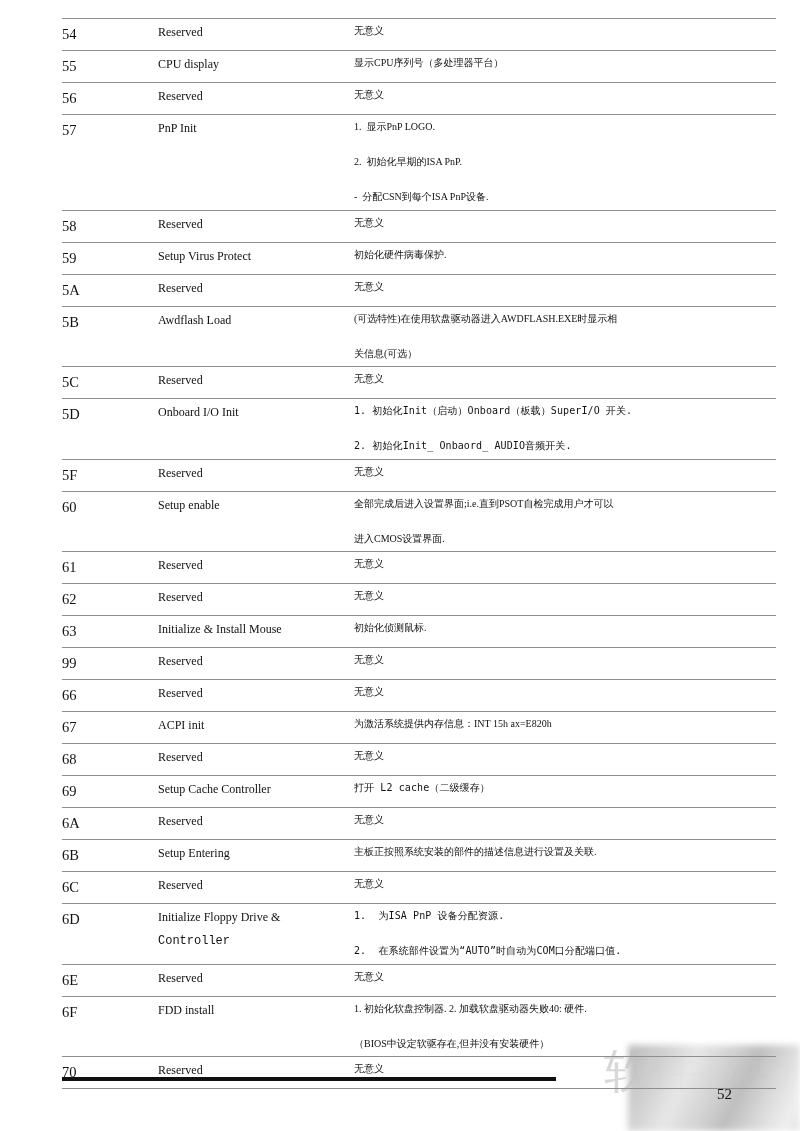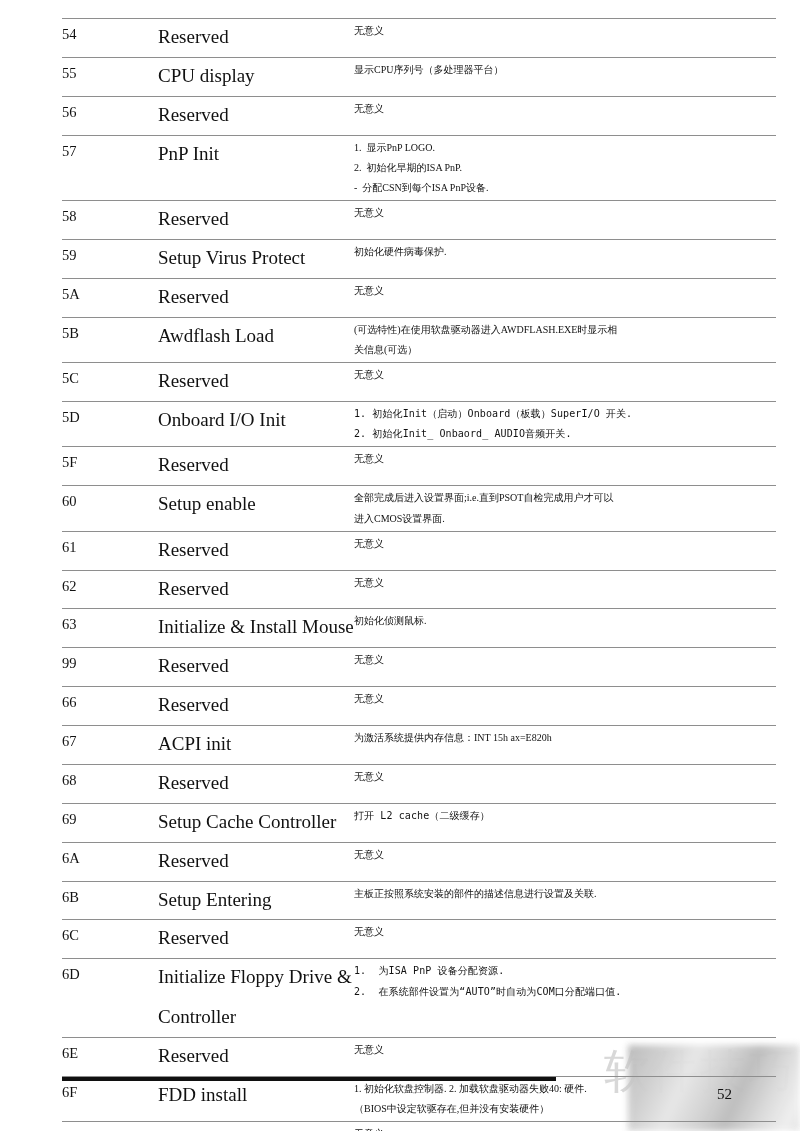--- a/index.html
+++ b/index.html
@@ -85,42 +85,42 @@
 
   col.c-code { width: 96px; }
   col.c-name { width: 196px; }
   col.c-desc { width: 422px; }
 
   td.code {
     font-size: 14.5px;
     padding-left: 6px;
   }
   td.name {
-    font-size: 19px;
+    font-size: 12px;
     padding-left: 2px;
   }
   td.desc {
     font-size: 10px;
     padding-left: 2px;
   }
 
   
   .dline { display: block; white-space: pre-wrap; }
-  .dline + .dline { margin-top: 5px; }
+  .dline + .dline { margin-top: 20px; }
 
   
   .mono {
     font-family: "DejaVu Sans Mono", "Liberation Mono", monospace;
     font-size: 12.4px;
     letter-spacing: .1px;
   }
 
   
   .nline { display: block; }
-  .nline + .nline { margin-top: 11px; }
+  .nline + .nline { margin-top: 5px; font-family: Liberation Mono, monospace; }
 
   
   .footer {
     position: absolute;
     left: 62px;
     top: 1077px;
     width: 494px;
   }
   .footer-rule {
     height: 4px;

